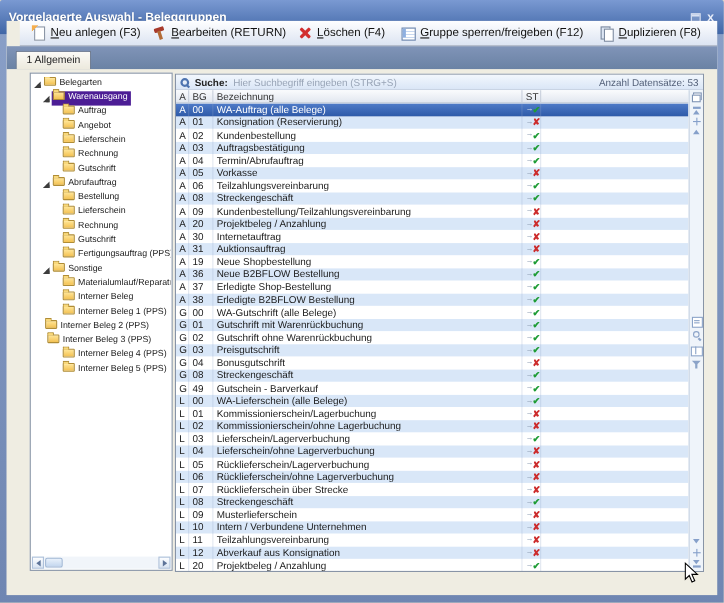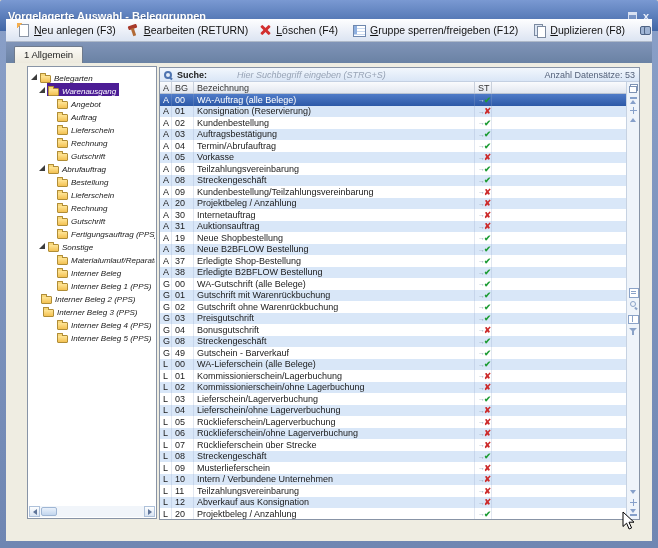--- a/index.html
+++ b/index.html
@@ -10,21 +10,21 @@
   .titlebar{position:absolute;left:0;top:0;right:0;height:31px;
     background:linear-gradient(#7A99D2,#4066A6);display:flex;align-items:center;color:#fff;}
   .title{font-size:11px;font-weight:bold;padding-left:8px;flex:1;text-shadow:0 1px 1px rgba(0,0,0,.35);white-space:nowrap;}
   .tb-icons{display:flex;gap:6px;padding-right:9px;align-items:center;}
   .tb-restore{width:9px;height:8px;border:1px solid #D9E1F2;background:rgba(255,255,255,.18);position:relative;}
   .tb-restore::before{content:"";position:absolute;left:0;top:0;right:0;height:2px;background:#D9E1F2;}
   .tb-close{font-size:11px;font-weight:bold;color:#E9EEF9;line-height:10px;}
   
   .inner{position:absolute;left:6px;top:19px;right:6px;bottom:7px;background:#EFEDE2;overflow:hidden;}
   
-  .toolbar{position:absolute;left:0;top:0;right:0;height:23px;background:linear-gradient(#FEFEFF,#DCE4F2);
+  .toolbar{position:absolute;left:12px;top:0;right:0;height:23px;background:linear-gradient(#FEFEFF,#DCE4F2);
     border-bottom:1px solid #AFB9C9;display:flex;align-items:center;padding-left:5px;}
   .tbtn{display:flex;align-items:center;gap:4px;padding:2px 5px;font-size:10.5px;color:#111;white-space:nowrap;cursor:default;}
   .tbtn u{text-decoration:underline;}
   .sep{width:1px;height:15px;background:#A9B4C6;margin:0 2px;box-shadow:1px 0 0 #FFF;}
   .tbi{width:14px;height:14px;position:relative;flex:0 0 auto;}
   .tbi-new::before{content:"";position:absolute;left:3px;top:1px;width:8px;height:11px;background:#fff;border:1px solid #8C96A6;}
   .tbi-new::after{content:"";position:absolute;left:1px;top:0;width:6px;height:6px;background:linear-gradient(135deg,#F5AE4E 50%,transparent 50%);}
   .tbi-edit::before{content:"";position:absolute;left:2px;top:2px;width:9px;height:4px;background:#A83A2B;border-radius:1px;transform:rotate(-18deg);}
   .tbi-edit::after{content:"";position:absolute;left:6px;top:5px;width:3px;height:8px;background:#B26A36;transform:rotate(-18deg);}
   .tbi-del::before,.tbi-del::after{content:"";position:absolute;left:6px;top:1px;width:3px;height:12px;background:#D22F2F;border-radius:1px;}
@@ -45,37 +45,37 @@
   .content{position:absolute;left:0;top:44px;right:0;bottom:0;background:#EFEDE2;}
   
   .tree-panel{position:absolute;left:21px;top:3px;width:130px;height:453px;background:#fff;border:1px solid #8894A6;}
   .tree{position:absolute;left:1px;right:1px;top:3px;bottom:13px;overflow:hidden;font-size:8px;color:#1a1a1a;}
   .titem{height:13px;display:flex;align-items:center;white-space:nowrap;cursor:default;}
   .tri{width:0;height:0;border:3.5px solid transparent;border-right-color:#3C3C3C;border-bottom-color:#3C3C3C;margin-right:2px;flex:0 0 auto;}
   .tsp{width:9px;flex:0 0 auto;}
   .folder{width:11px;height:8px;background:linear-gradient(#FFE596,#F3C152);border:1px solid #B08D36;border-radius:1px;
     position:relative;margin:0 3px 0 0;flex:0 0 auto;}
   .folder::before{content:"";position:absolute;left:-1px;top:-3px;width:4px;height:2px;background:#F8D87B;border:1px solid #B08D36;border-bottom:none;border-radius:1px 1px 0 0;}
-  .node{display:flex;align-items:flex-end;height:13px;padding:0 3px 0 1px;font-style:italic;}
+  .node{display:flex;align-items:flex-start;height:13px;padding:0 3px 0 1px;}
   .titem.sel .node{background:#4c1d95;color:#fff;}
   .hscroll{position:absolute;left:1px;right:1px;bottom:1px;height:11px;background:#F1F5FA;display:flex;align-items:center;}
   .hs-btn{width:11px;height:11px;background:linear-gradient(#FDFEFF,#D9E4F2);border:1px solid #AEC1DA;display:flex;align-items:center;justify-content:center;flex:0 0 auto;}
   .a-l{width:0;height:0;border:3px solid transparent;border-right:4px solid #5E7499;border-left:none;}
   .a-r{width:0;height:0;border:3px solid transparent;border-left:4px solid #5E7499;border-right:none;}
   .hs-thumb{width:16px;height:9px;background:linear-gradient(#E9F1FB,#C3D6EE);border:1px solid #9FB6D4;border-radius:2px;margin-left:1px;}
   .hs-fill{flex:1;}
   
   .table-panel{position:absolute;left:153px;top:4px;width:481px;height:453px;background:#fff;border:1px solid #8894A6;}
   .searchbar{position:absolute;left:0;top:0;right:0;height:14px;background:linear-gradient(#F2F7FD,#DAE6F6);
     border-bottom:1px solid #C4D0E2;display:flex;align-items:center;font-size:9px;padding-left:3px;}
   .mag{width:10px;height:10px;position:relative;margin-right:4px;flex:0 0 auto;}
   .mag::before{content:"";position:absolute;left:1px;top:1px;width:4px;height:4px;border:2px solid #4E74B0;border-radius:50%;}
   .mag::after{content:"";position:absolute;left:7px;top:7px;width:2px;height:3px;background:#4E74B0;transform:rotate(-45deg);}
   .s-label{font-weight:bold;color:#222;margin-right:5px;}
-  .s-ph{font-style:italic;color:#98A4B6;flex:1;margin-left:25px;}
+  .s-ph{color:#98A4B6;flex:1;}
   .s-count{color:#55627A;padding-right:4px;font-size:9px;}
   .ghead{position:absolute;left:0;top:14px;right:13px;height:12px;background:linear-gradient(#FAFBFD,#E2E7F0);
     border-bottom:1px solid #B9C3D2;display:flex;font-size:9px;color:#333;}
   .ghead>div{border-right:1px solid #C9D0DC;padding-left:3px;line-height:12px;overflow:hidden;}
   .w-a{width:12px;flex:0 0 auto;} .w-bg{width:22px;flex:0 0 auto;} .w-name{width:281px;flex:0 0 auto;}
   .w-st{width:17px;flex:0 0 auto;} .w-fill{flex:1;border-right:none !important;}
   .gbody{position:absolute;left:0;top:26px;right:13px;bottom:0;overflow:hidden;}
   .grow{height:11.5px;display:flex;font-size:9px;color:#1a1a1a;cursor:default;}
   .grow.alt{background:#D9E7F8;}
   .grow.sel{background:linear-gradient(#4F7BC8,#2D59A7);color:#fff;}
@@ -166,28 +166,28 @@
               <span class="tri"></span>
               <span class="node">
                 <span class="folder"></span>
                 <span>Warenausgang</span>
               </span>
             </div>
             <div class="titem" style="padding-left: 18px;">
               <span class="tsp"></span>
               <span class="node">
                 <span class="folder"></span>
+                <span>Auftrag</span>
+              </span>
+            </div>
+            <div class="titem" style="padding-left: 18px;">
+              <span class="tsp"></span>
+              <span class="node">
+                <span class="folder"></span>
                 <span>Angebot</span>
-              </span>
-            </div>
-            <div class="titem" style="padding-left: 18px;">
-              <span class="tsp"></span>
-              <span class="node">
-                <span class="folder"></span>
-                <span>Auftrag</span>
               </span>
             </div>
             <div class="titem" style="padding-left: 18px;">
               <span class="tsp"></span>
               <span class="node">
                 <span class="folder"></span>
                 <span>Lieferschein</span>
               </span>
             </div>
             <div class="titem" style="padding-left: 18px;">

